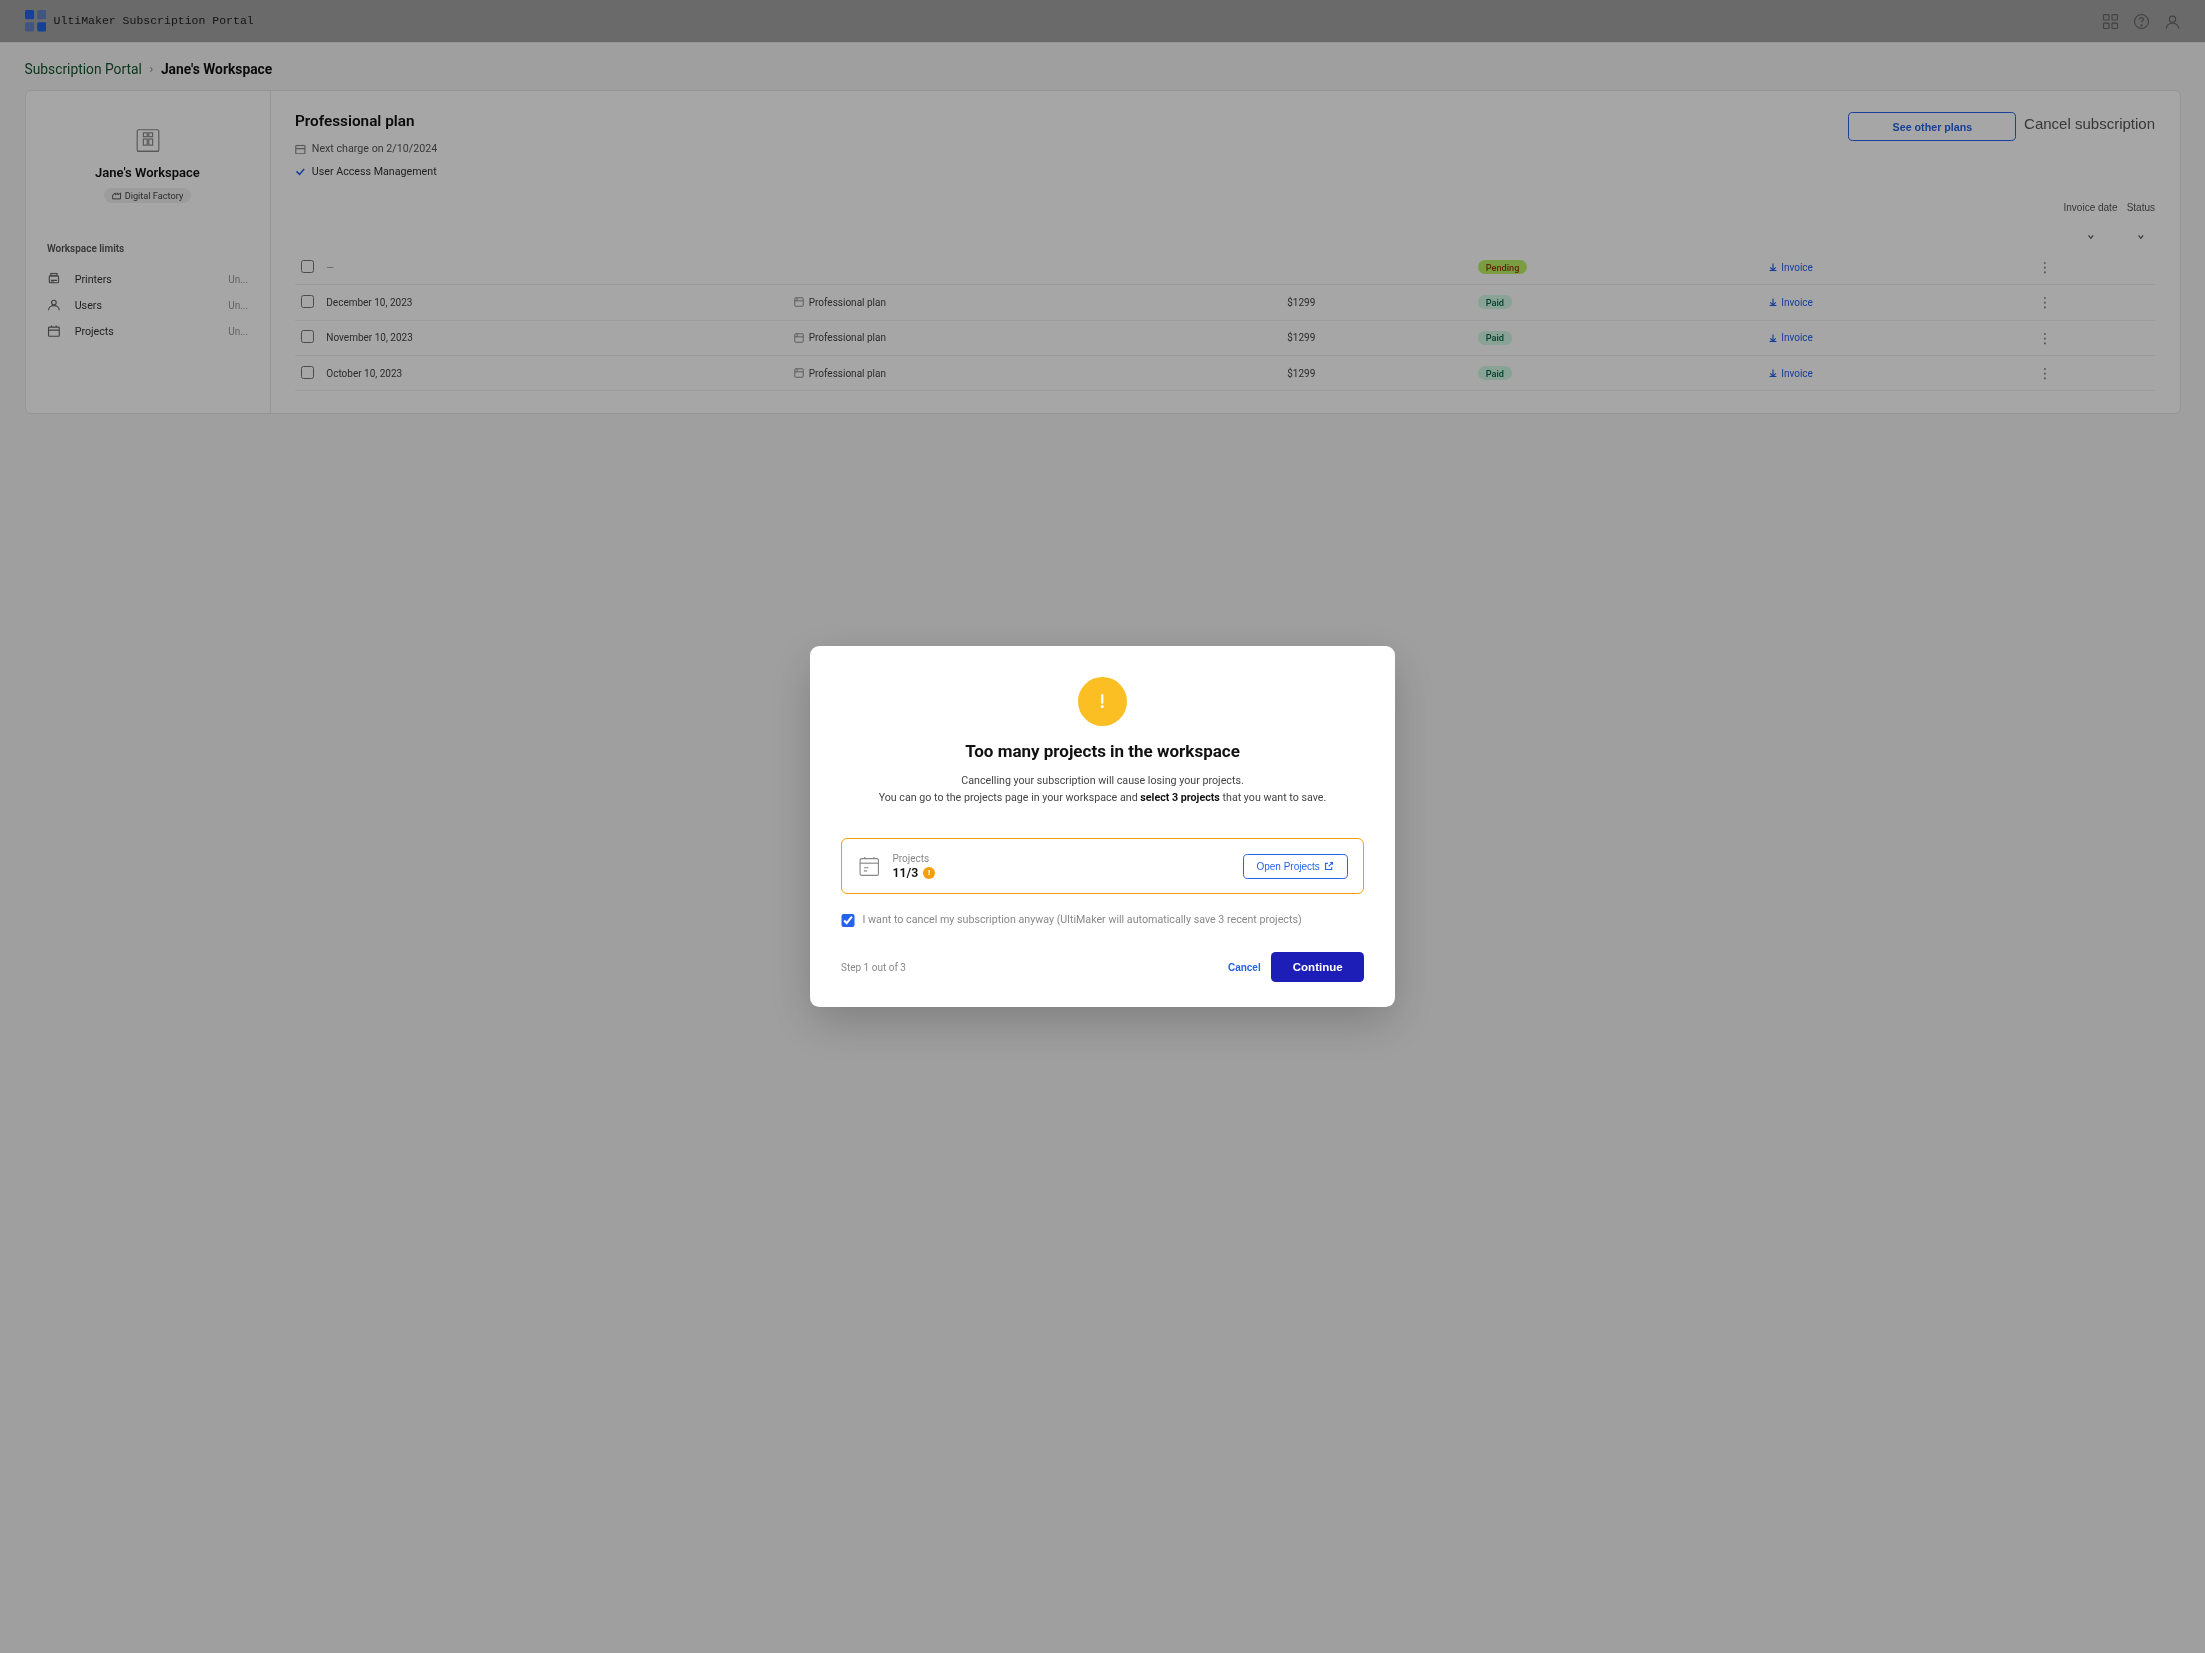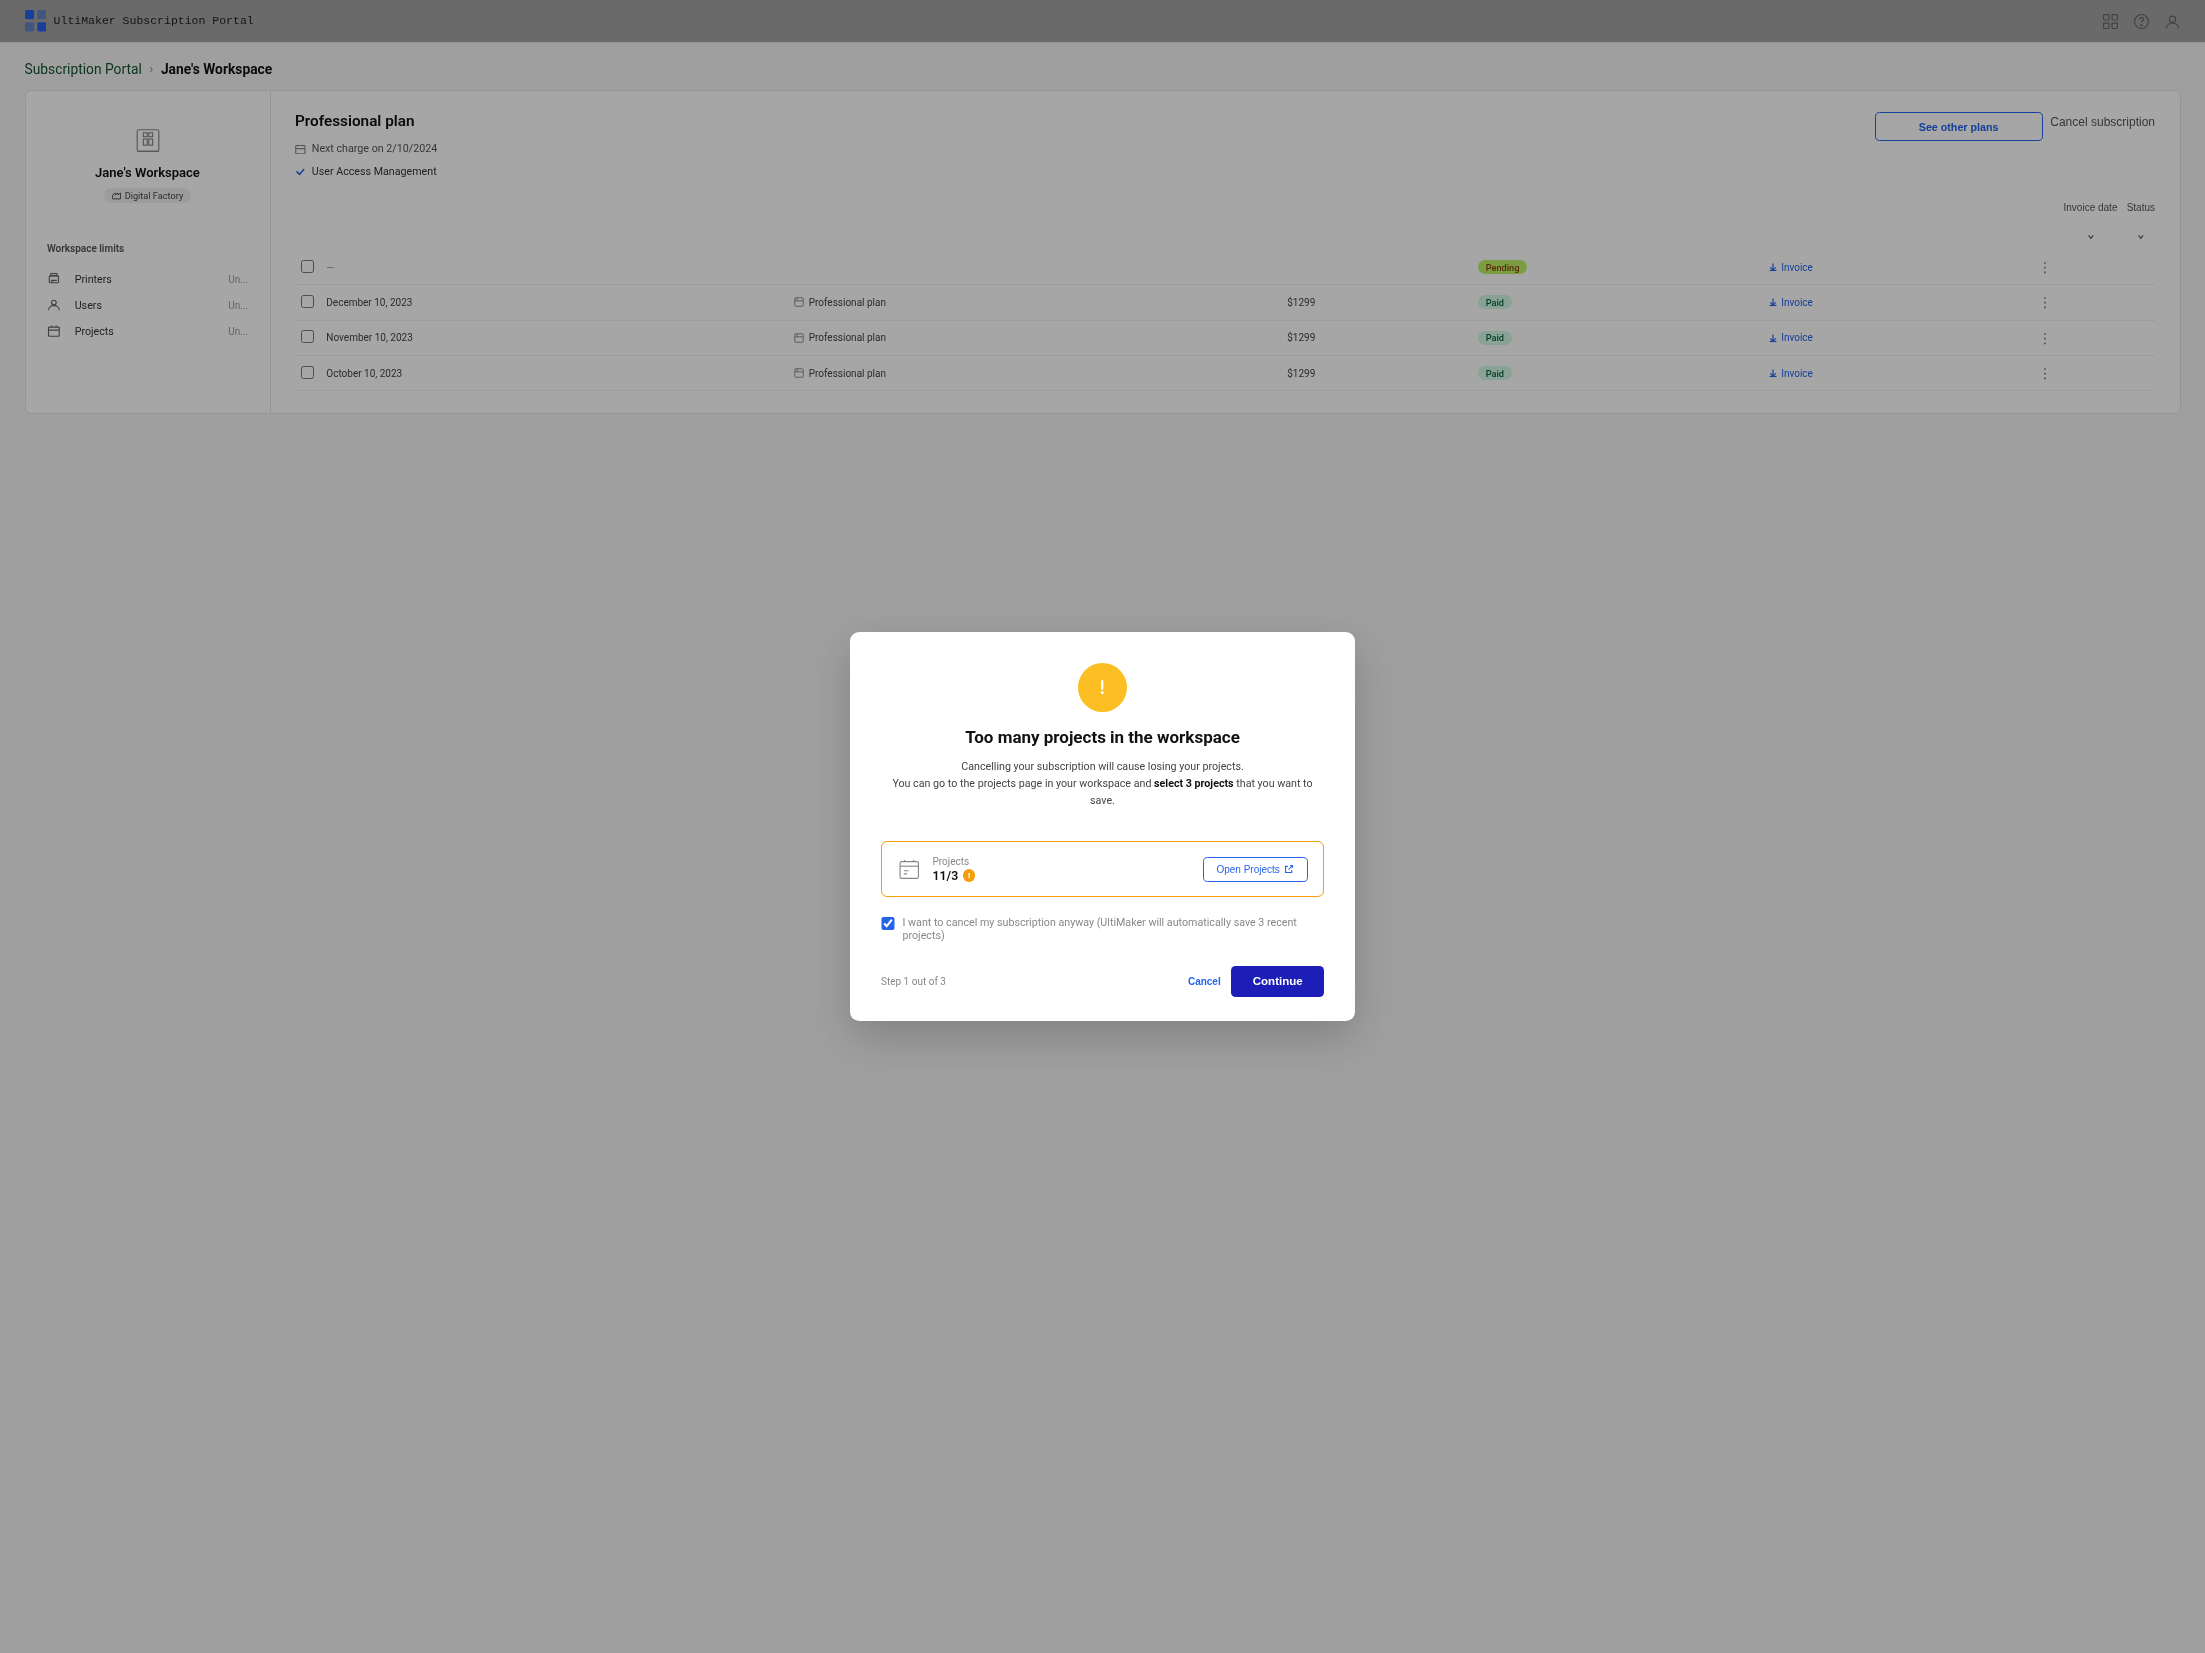--- a/index.html
+++ b/index.html
@@ -183,21 +183,21 @@
       padding: 7.7px 18.4px;
       font-size: 10.7px;
       font-weight: 600;
       cursor: pointer;
       width: 168px;
     }
     .btn-cancel-sub {
       background: none;
       border: none;
       color: #555;
-      font-size: 12px;
+      font-size: 15px;
       cursor: pointer;
       padding: 3.1px 0;
     }
 
     
     .table-area {
       margin-top: 18.4px;
     }
     .table-filters {
       display: flex;
@@ -269,21 +269,21 @@
       align-items: center;
       justify-content: center;
       z-index: 100;
     }
 
     
     .modal {
       background: white;
       border-radius: 9.2px;
       padding: 31px 31px 24.5px;
-      width: 505px;
+      width: 585px;
       max-width: 95vw;
       box-shadow: 0 15.3px 46px rgba(0,0,0,0.2);
       position: relative;
     }
     .modal-icon-wrap {
       display: flex;
       justify-content: center;
       margin-bottom: 15.3px;
     }
     .modal-warning-circle {

